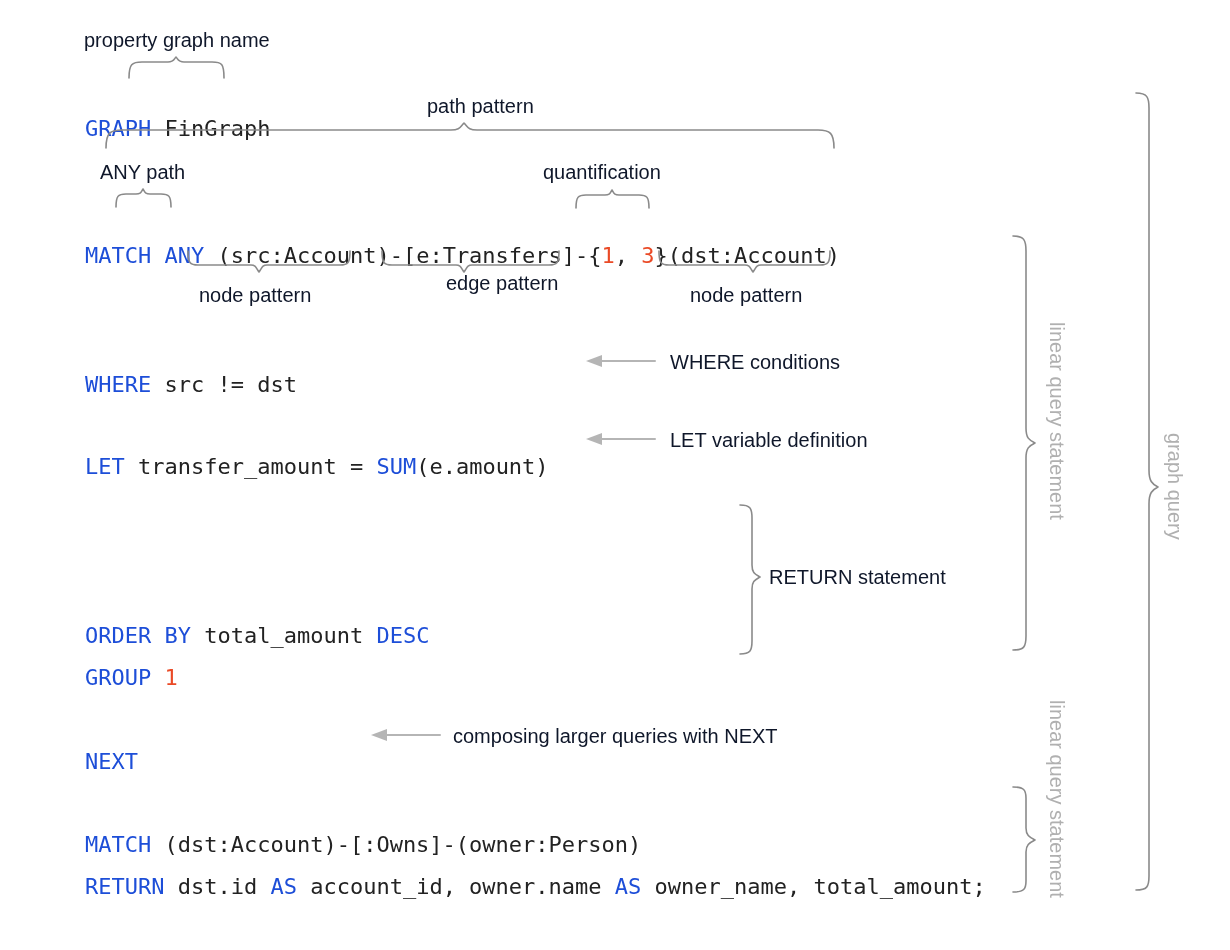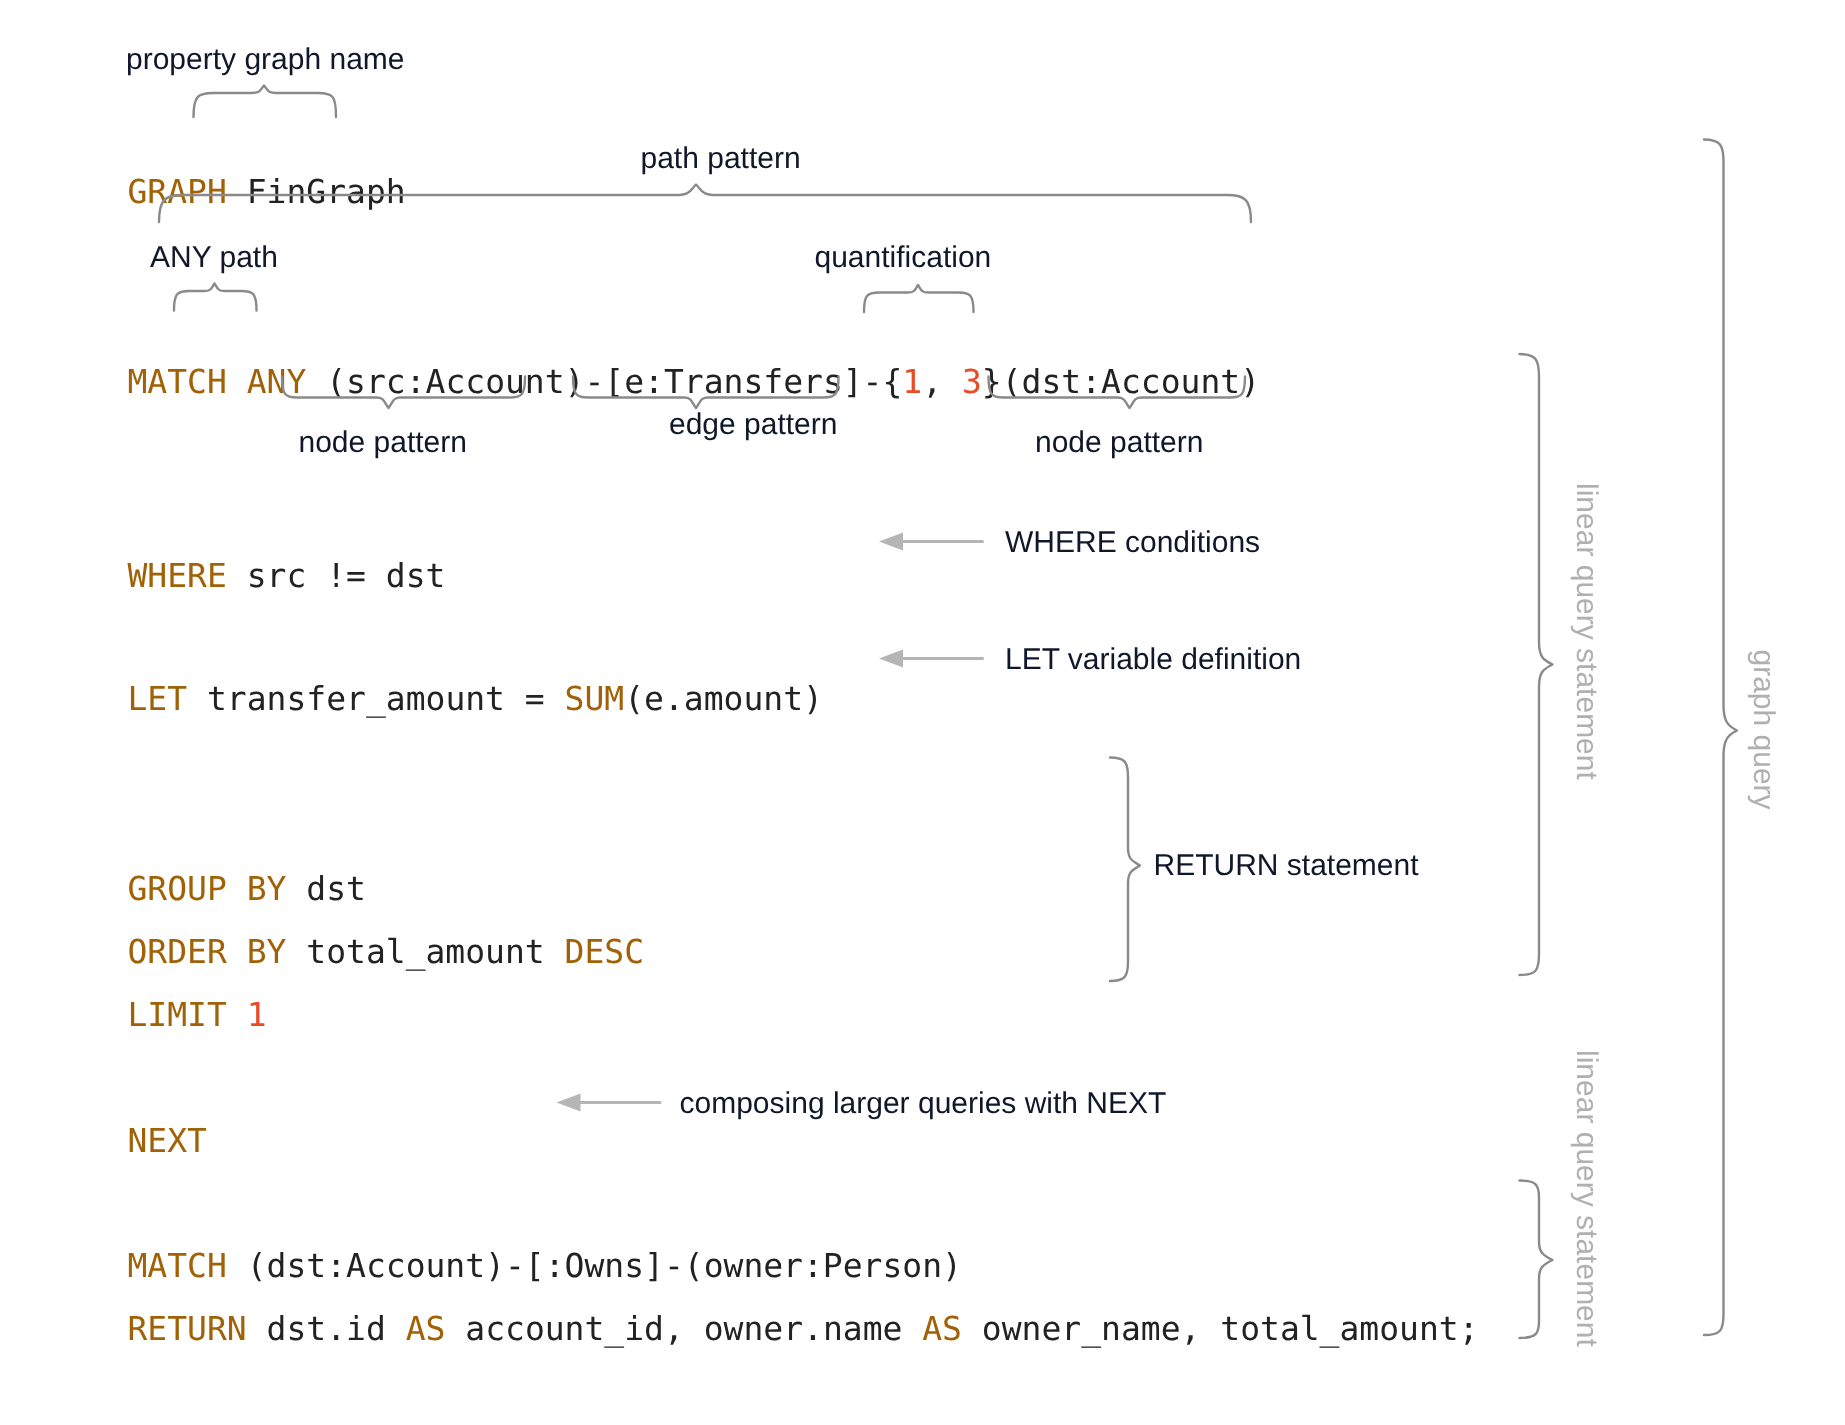--- a/index.html
+++ b/index.html
@@ -21,21 +21,21 @@
   
   .code {
     position: absolute;
     font-family: "DejaVu Sans Mono", "Liberation Mono", monospace;
     font-size: 22px;
     line-height: 26px;
     color: #222222;
     white-space: pre;
     letter-spacing: 0px;
   }
-  .kw  { color: #a16207; }
+  .kw  { color: #1d4ed8; }
   .num { color: #ea4a26; }
   .pl  { color: #222222; }
 
   
   .ann {
     position: absolute;
     font-family: "Liberation Sans", sans-serif;
     font-size: 20px;
     line-height: 24px;
     color: #0f172a;
@@ -96,30 +96,27 @@
 
   <div class="code" style="left:32px; top:346px;">
     <span class="kw">WHERE</span><span class="pl"> src != dst</span>
   </div>
 
   <div class="code" style="left:32px; top:428px;">
     <span class="kw">LET</span><span class="pl"> transfer_amount = </span><span class="kw">SUM</span><span class="pl">(e.amount)</span>
   </div>
 
 
-  <div class="code" style="left:32px; top:555px;">
-    <span class="kw">GROUP BY</span><span class="pl"> dst</span>
-  </div>
 
   <div class="code" style="left:32px; top:597px;">
     <span class="kw">ORDER BY</span><span class="pl"> total_amount </span><span class="kw">DESC</span>
   </div>
 
   <div class="code" style="left:32px; top:639px;">
-    <span class="kw">LIMIT</span><span class="pl"> </span><span class="num">1</span>
+    <span class="kw">GROUP</span><span class="pl"> </span><span class="num">1</span>
   </div>
 
   <div class="code" style="left:32px; top:723px;">
     <span class="kw">NEXT</span>
   </div>
 
   <div class="code" style="left:32px; top:806px;">
     <span class="kw">MATCH</span><span class="pl"> (dst:Account)-[:Owns]-(owner:Person)</span>
   </div>
 

